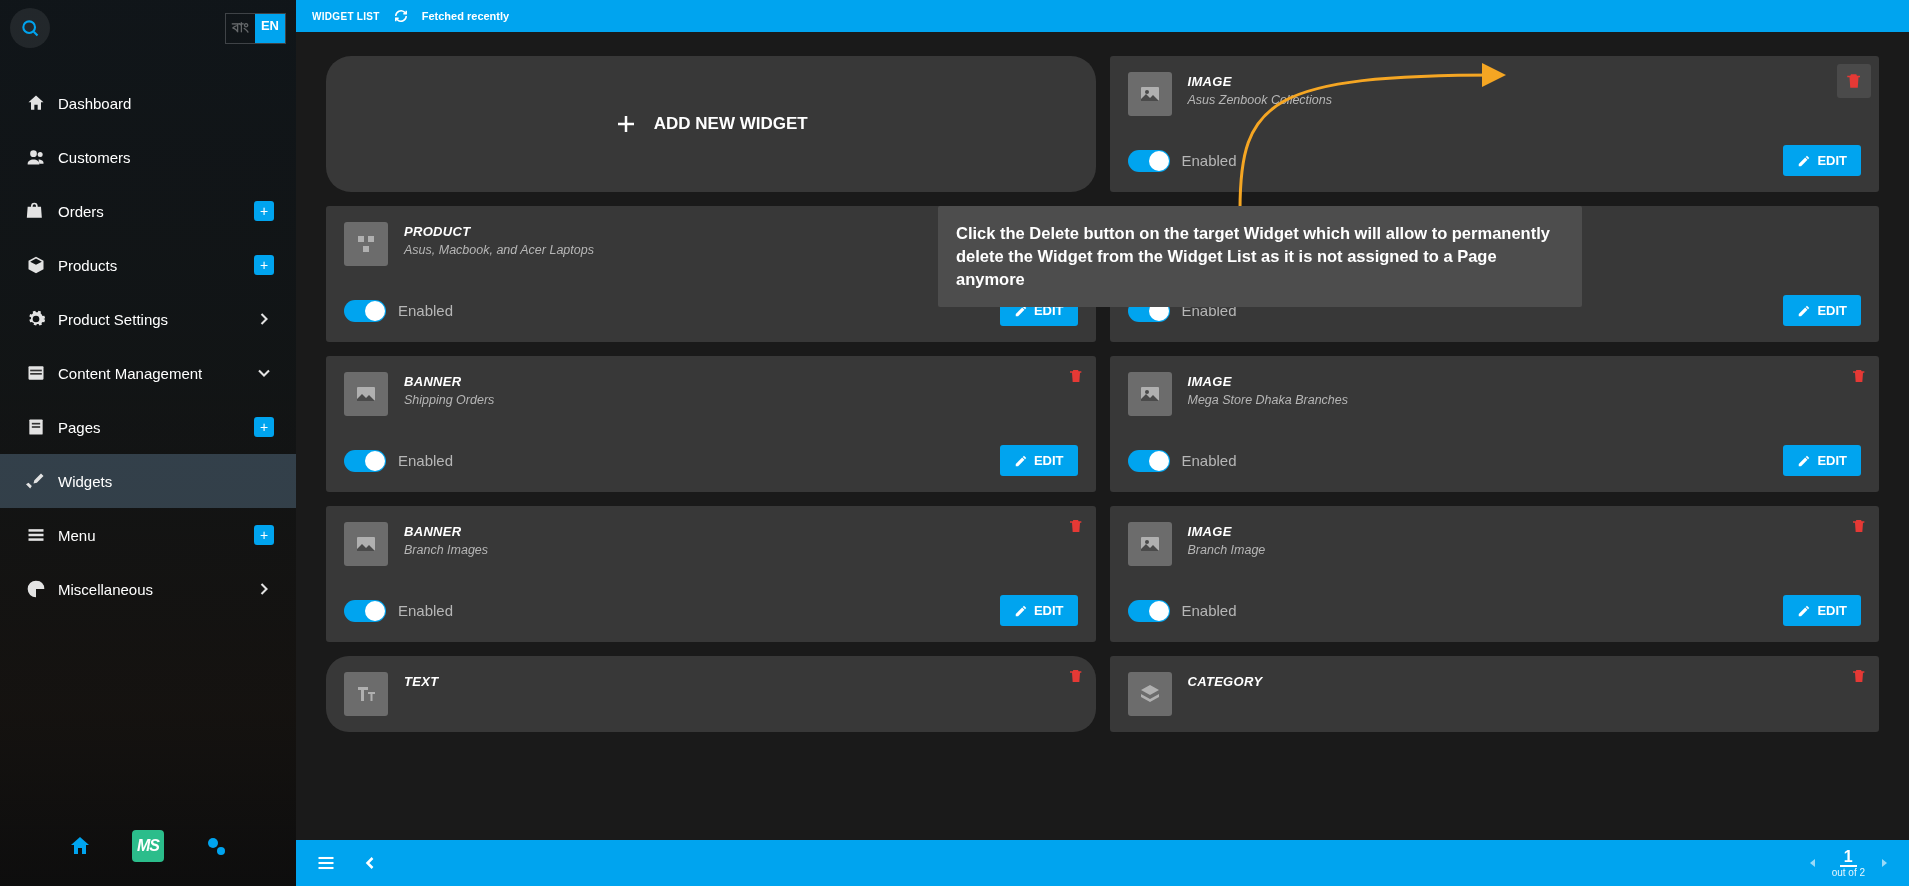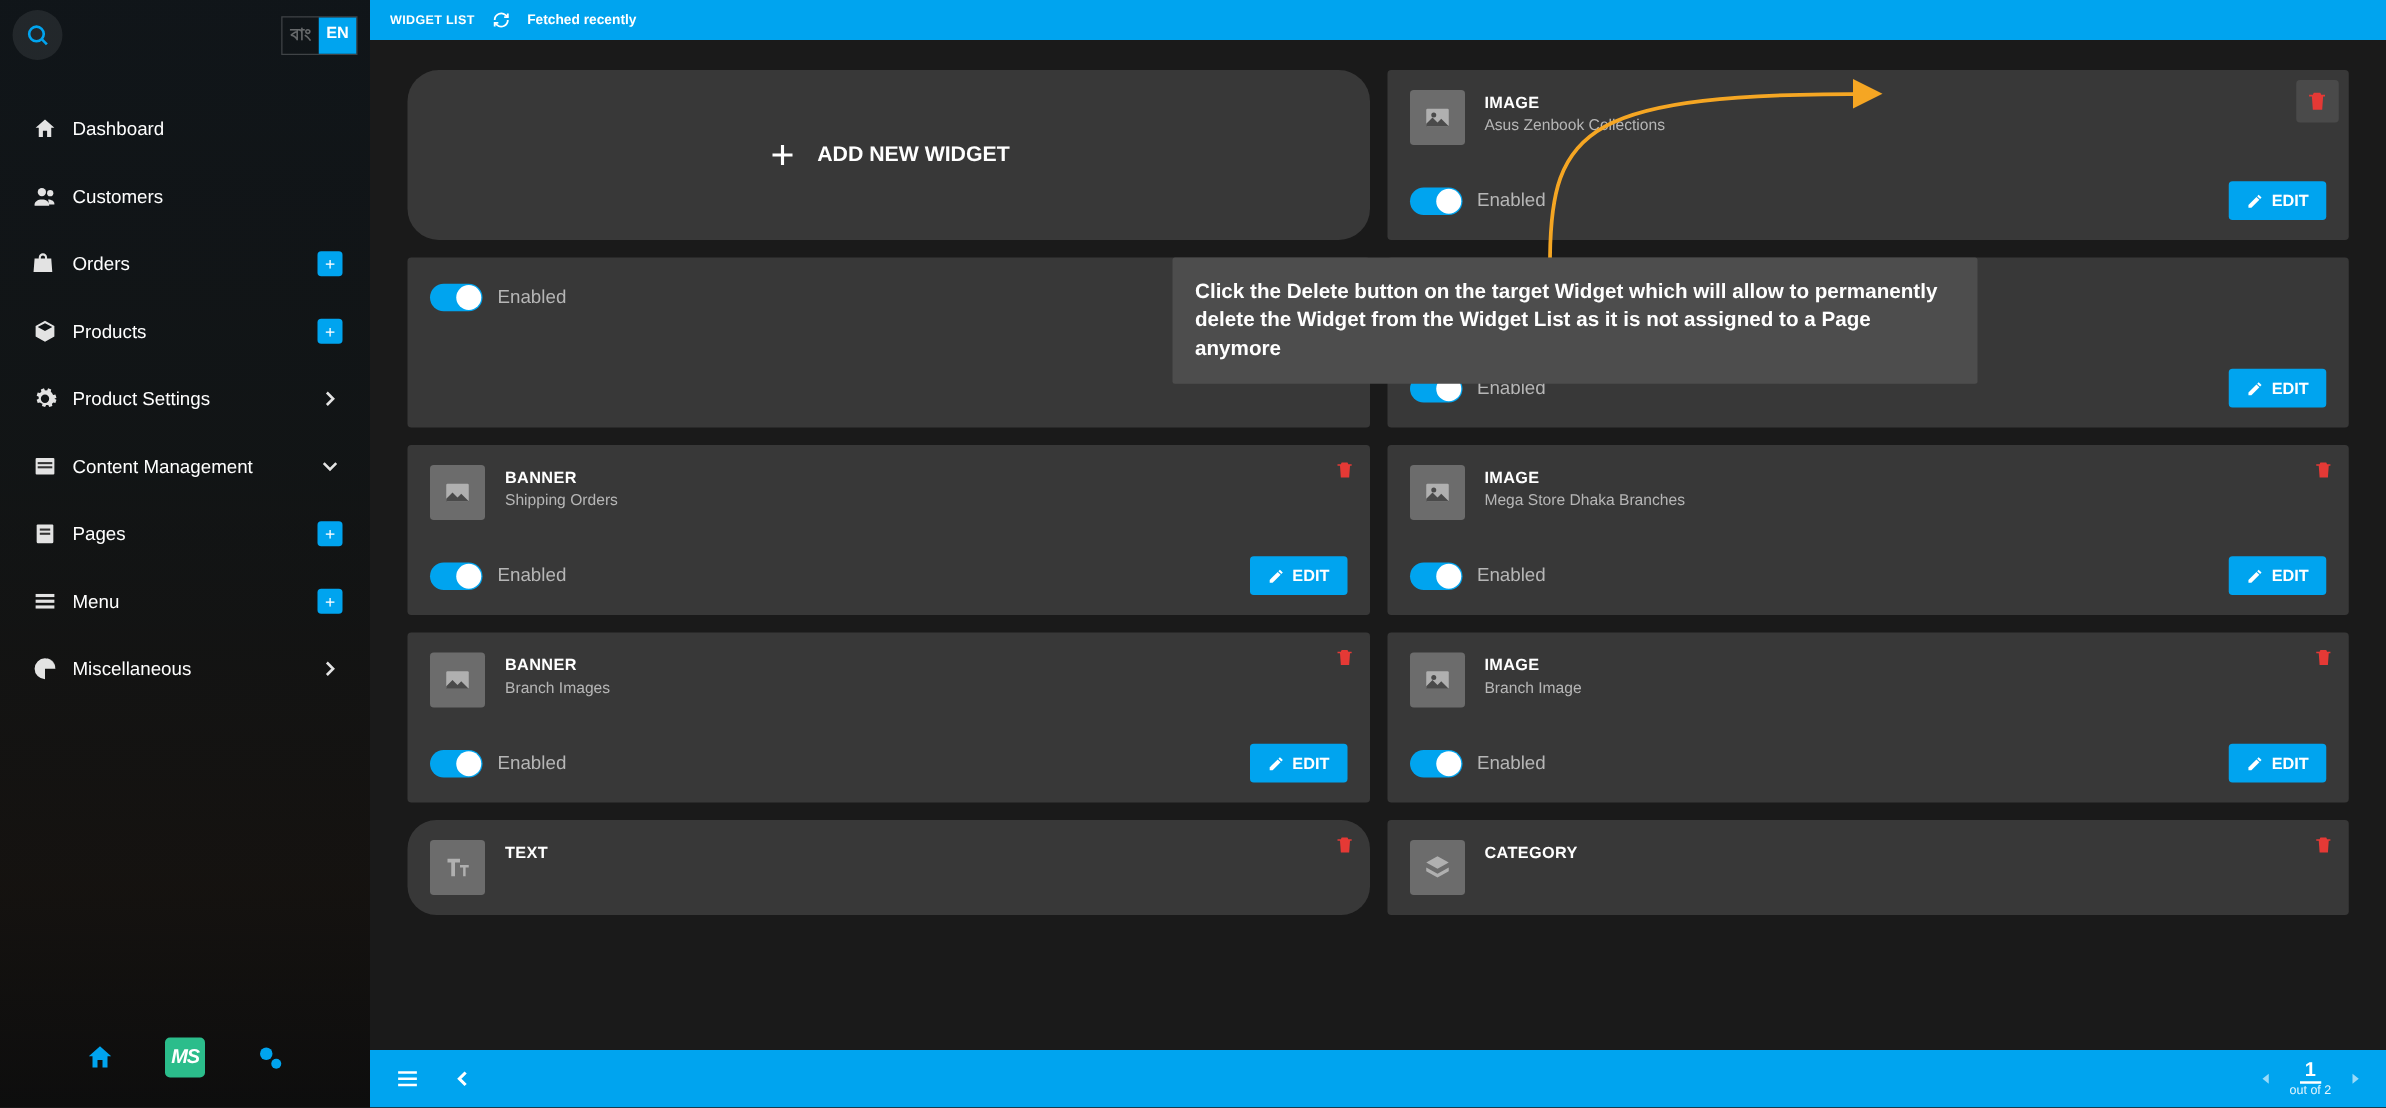--- a/index.html
+++ b/index.html
@@ -50,21 +50,21 @@
   .topbar .title{font-size:10px;font-weight:800;letter-spacing:.3px;}
   .topbar .fetched{font-size:11px;font-weight:600;}
   .topbar .spin{width:14px;height:14px;display:inline-block;}
 
   .grid-wrap{flex:1;overflow:auto;padding:24px 30px 0 30px;}
   .grid{display:grid;grid-template-columns:1fr 1fr;gap:14px;}
 
   .card{background:var(--panel);border-radius:3px;padding:16px 18px;position:relative;min-height:136px;display:flex;flex-direction:column;justify-content:space-between;}
   .card.add{align-items:center;justify-content:center;min-height:136px;border-radius:25px;}
   .add-row{display:flex;align-items:center;gap:16px;color:#fff;font-size:17px;font-weight:600;}
-  .card-head{display:flex;gap:16px;}
+  .card-head{display:flex;gap:16px;font-style:italic;}
   .thumb{width:44px;height:44px;background:#6c6c6c;border-radius:3px;display:flex;align-items:center;justify-content:center;color:#b0b0b0;}
   .ttl{font-size:13px;font-weight:800;color:#fff;letter-spacing:.3px;margin-top:2px;}
   .sub-t{font-size:12.5px;color:var(--text-dim);margin-top:4px;}
   .del{position:absolute;top:12px;right:12px;color:var(--red);cursor:pointer;}
   .del.hl{background:#4a4a4a;width:34px;height:34px;border-radius:3px;display:flex;align-items:center;justify-content:center;top:8px;right:8px;}
   .card-foot{display:flex;justify-content:space-between;}
   .tog-row{display:flex;align-items:center;gap:12px;}
   .tog{width:42px;height:22px;border-radius:11px;background:var(--accent);position:relative;}
   .tog::after{content:"";position:absolute;width:20px;height:20px;border-radius:50%;background:#fff;top:1px;right:1px;}
   .en-lbl{font-size:15px;color:var(--text-dim);}
@@ -177,20 +177,28 @@
           <svg width="20" height="20" viewBox="0 0 24 24" fill="currentColor">
             <rect x="4" y="3" width="16" height="18" rx="1"></rect>
             <rect x="7" y="7" width="10" height="2" fill="#333"></rect>
             <rect x="7" y="11" width="10" height="2" fill="#333"></rect>
           </svg>
         </span>
       <span class="lbl">Pages</span>
       <span class="tail">
           <span class="add-box">+</span>
         </span>
+    </li>
+    <li class="sub active">
+      <span class="ico">
+          <svg width="20" height="20" viewBox="0 0 24 24" fill="currentColor">
+            <path d="M21 6l-3-3-8 8-1 4 4-1 8-8zM3 14l4 4-2 3-5-5 3-2z"></path>
+          </svg>
+        </span>
+      <span class="lbl">Widgets</span>
     </li>
     <li class="sub">
       <span class="ico">
           <svg width="20" height="20" viewBox="0 0 24 24" fill="currentColor">
             <rect x="3" y="5" width="18" height="3"></rect>
             <rect x="3" y="10.5" width="18" height="3"></rect>
             <rect x="3" y="16" width="18" height="3"></rect>
           </svg>
         </span>
       <span class="lbl">Menu</span>
@@ -285,20 +293,33 @@
               <svg viewBox="0 0 24 24" fill="currentColor">
                 <path d="M3 17l11-11 4 4L7 21H3v-4z"></path>
                 <path d="M15 5l4 4 2-2-4-4-2 2z"></path>
               </svg>
               <span>EDIT</span>
             </button>
         </div>
       </div>
 
       <div class="card">
+        <div class="card-head">
+          <div class="thumb">
+              <svg width="24" height="24" viewBox="0 0 24 24" fill="currentColor">
+                <rect x="4" y="4" width="6" height="6"></rect>
+                <rect x="14" y="4" width="6" height="6"></rect>
+                <rect x="9" y="14" width="6" height="6"></rect>
+              </svg>
+            </div>
+          <div>
+            <div class="ttl">PRODUCT</div>
+            <div class="sub-t">Asus, Macbook, and Acer Laptops</div>
+          </div>
+        </div>
         <span class="del">
             <svg width="16" height="16" viewBox="0 0 24 24" fill="currentColor">
               <path d="M6 7h12l-1 14H7L6 7zm3-4h6l1 2h4v2H3V5h4l1-2z"></path>
             </svg>
           </span>
         <div class="card-foot">
           <div class="tog-row">
               <div class="tog"></div>
               <span class="en-lbl">Enabled</span>
             </div>

